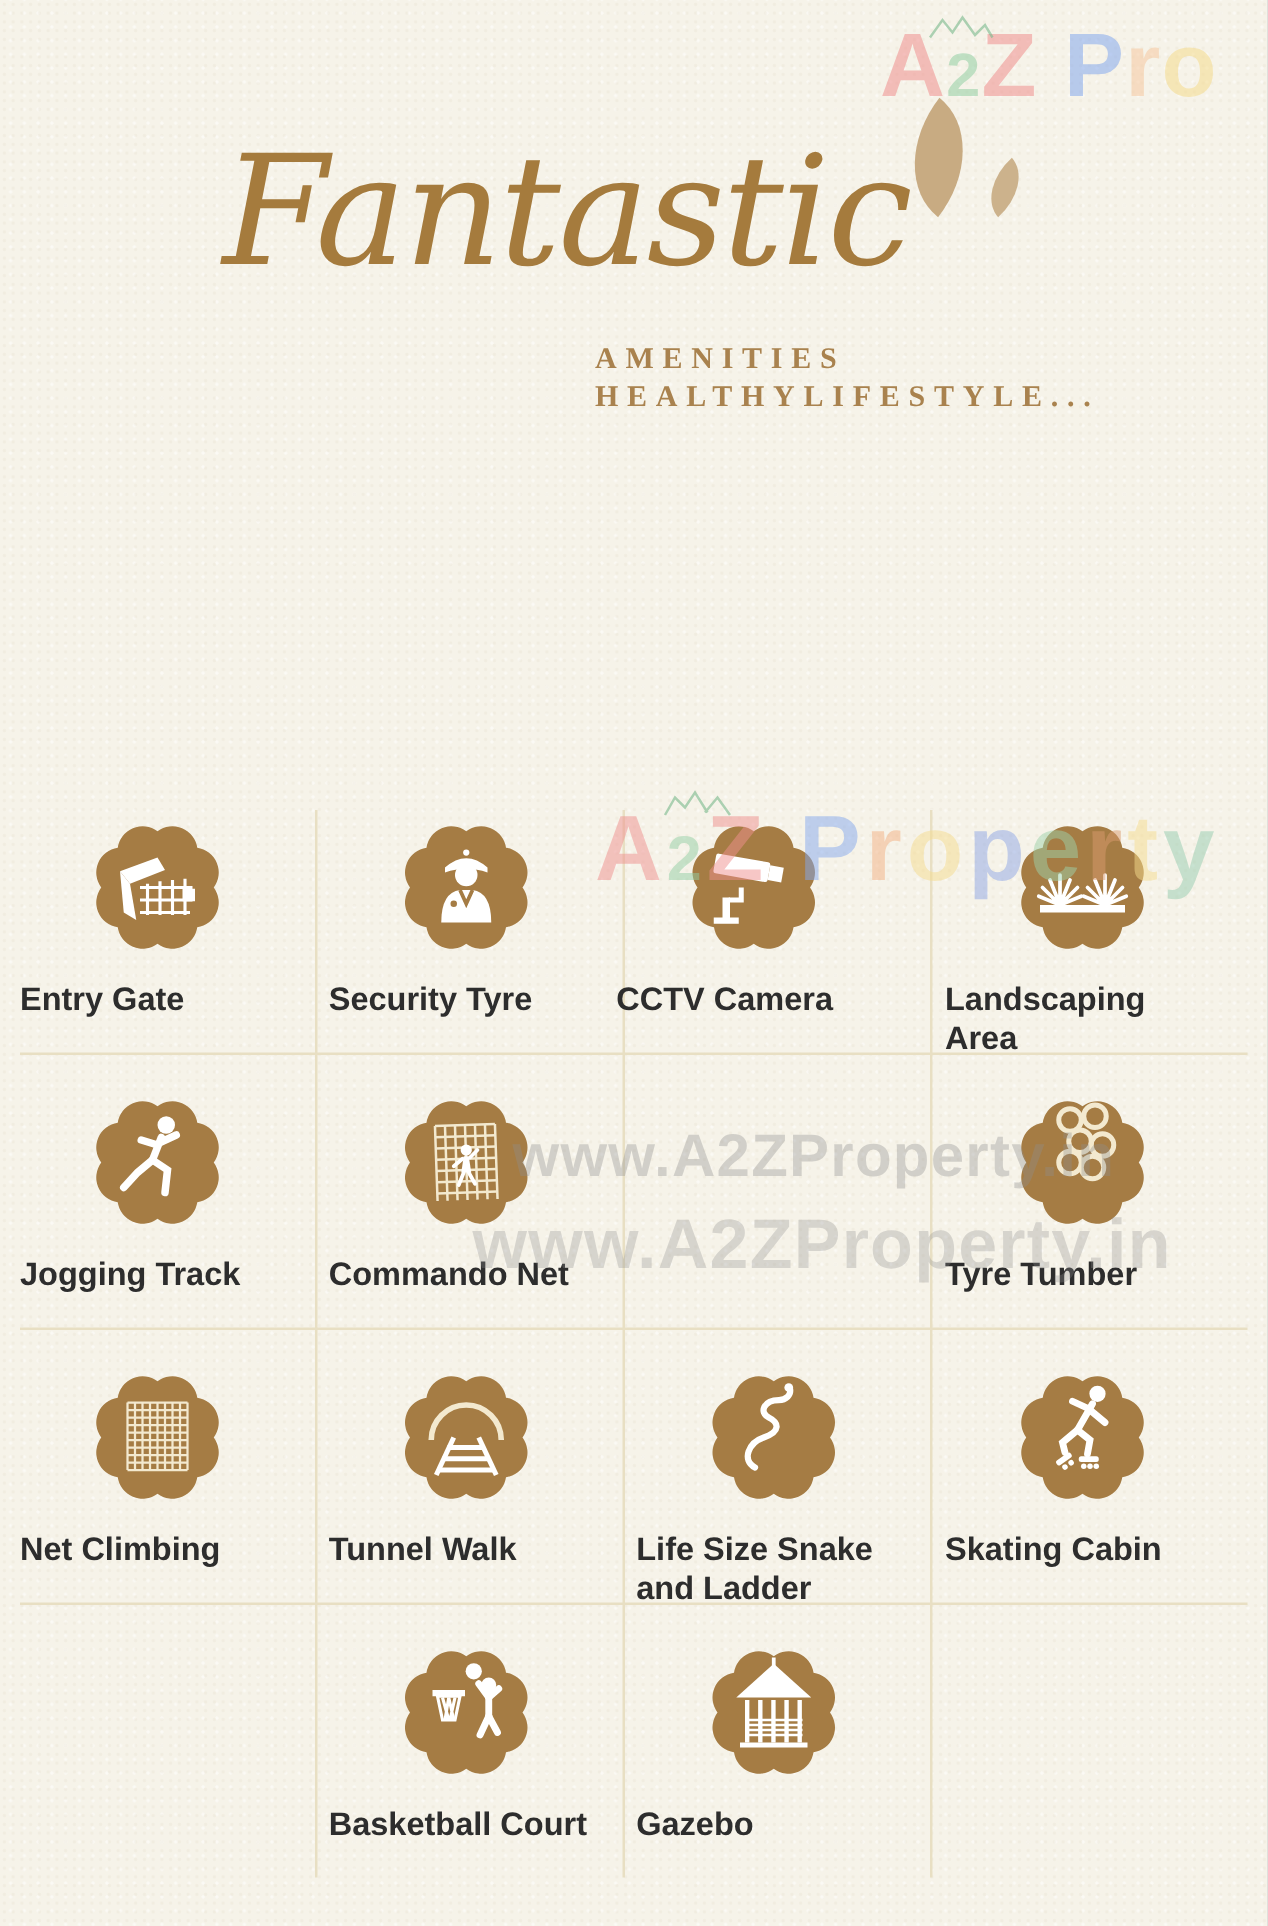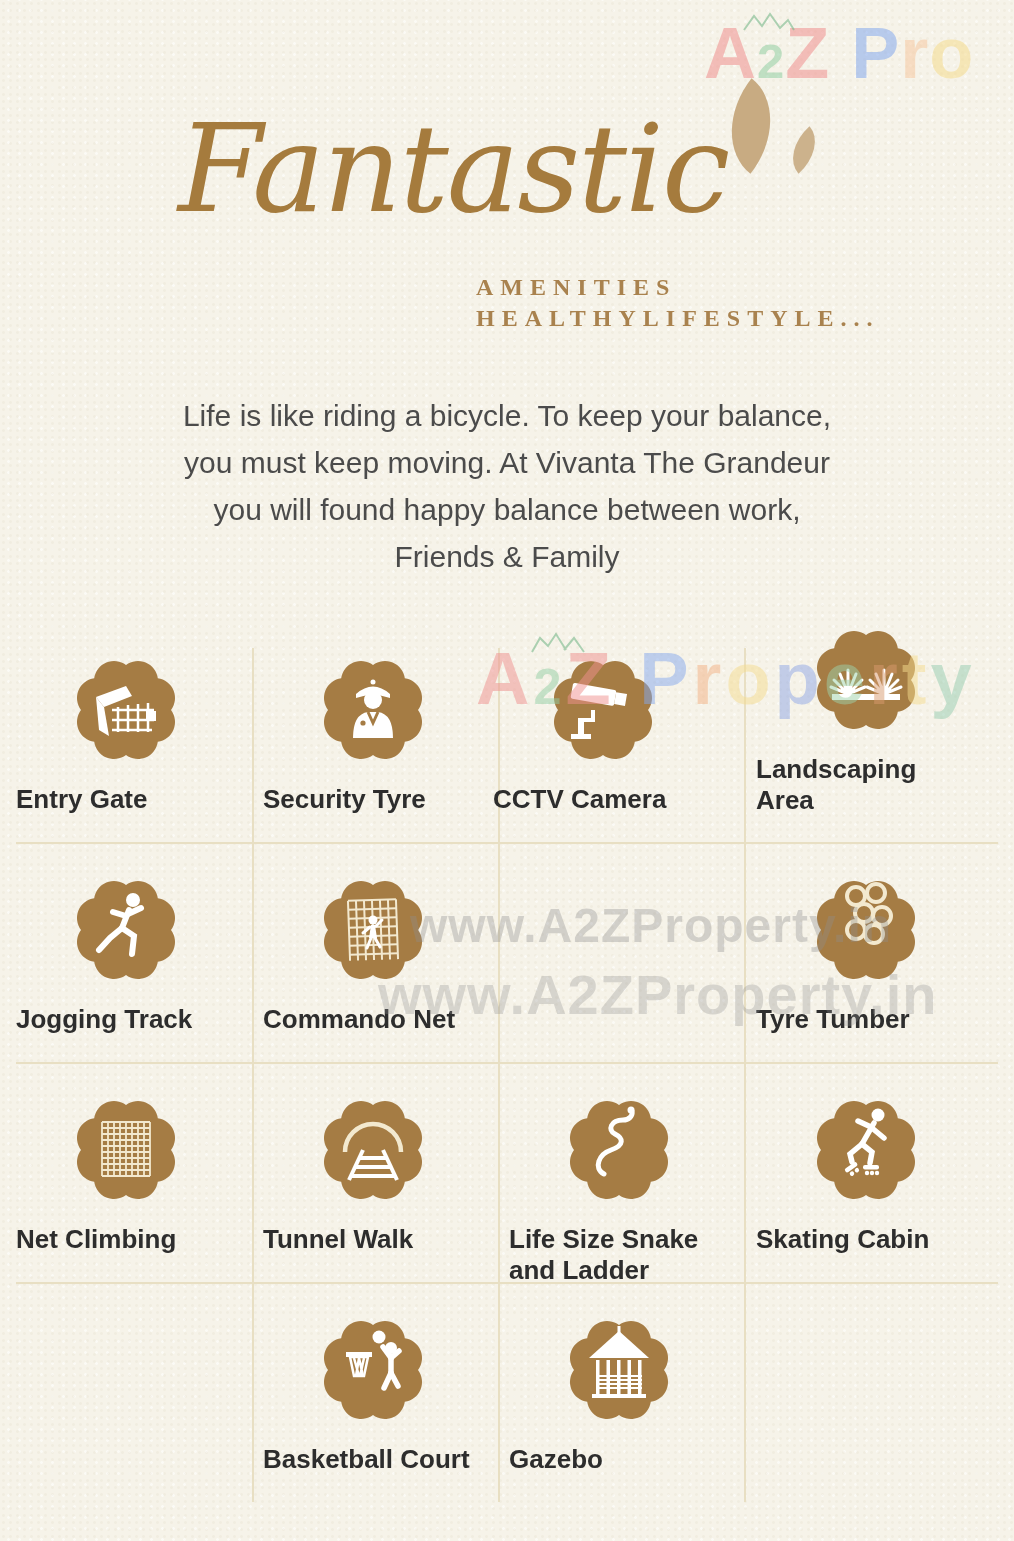--- a/index.html
+++ b/index.html
@@ -75,26 +75,20 @@
 
   <div class="leaf leaf-big"></div>
   <div class="leaf leaf-small"></div>
 
   <h1 class="title">Fantastic</h1>
   <div class="subtitle">
     <div>AMENITIES</div>
     <div>HEALTHYLIFESTYLE...</div>
   </div>
 
-  <div class="intro">
-    <div>Life is like riding a bicycle. To keep your balance,</div>
-    <div>you must keep moving. At Vivanta The Grandeur</div>
-    <div>you will found happy balance between work,</div>
-    <div>Friends &amp; Family</div>
-  </div>
 
   <div class="vline" style="left:252px"></div>
   <div class="vline" style="left:498px"></div>
   <div class="vline" style="left:744px"></div>
   <div class="hline" style="top:842px"></div>
   <div class="hline" style="top:1062px"></div>
   <div class="hline" style="top:1282px"></div>
 
   <svg class="wm-doodle" style="left:530px;top:628px" width="60" height="26" viewBox="0 0 60 26">
     <path d="M2 24 L10 10 L18 18 L26 6 L36 22 M34 22 L44 10 L54 24" fill="none" stroke="#7ab98c" stroke-width="2"></path>
@@ -142,21 +136,21 @@
         <rect x="28" y="38" width="44" height="16" rx="2" fill="#fff"></rect>
         <rect x="72" y="40" width="11" height="12" fill="#fff"></rect>
       </g>
       <path d="M50 60 L50 70 L40 70" stroke="#fff" stroke-width="4" fill="none"></path>
       <rect x="35" y="68" width="6" height="18" fill="#fff"></rect>
       <rect x="28" y="84" width="20" height="5" fill="#fff"></rect>
     </svg>
     <div class="label">CCTV Camera</div>
   </div>
 
-  <div class="cell" style="left:743px;top:620px">
+  <div class="cell" style="left:743px;top:650px">
     <svg class="badge" viewBox="0 0 120 120">
       <use href="#scallop"></use>
       <g stroke="#fff" stroke-width="3" stroke-linecap="round" fill="none">
         <path d="M42 74 L42 50 M42 74 L34 54 M42 74 L50 54 M42 74 L28 60 M42 74 L56 60 M42 74 L25 67 M42 74 L59 67"></path>
         <path d="M78 74 L78 50 M78 74 L70 54 M78 74 L86 54 M78 74 L64 60 M78 74 L92 60 M78 74 L61 67 M78 74 L95 67"></path>
       </g>
       <rect x="26" y="74" width="68" height="6" fill="#fff"></rect>
     </svg>
     <div class="label">Landscaping Area</div>
   </div>

